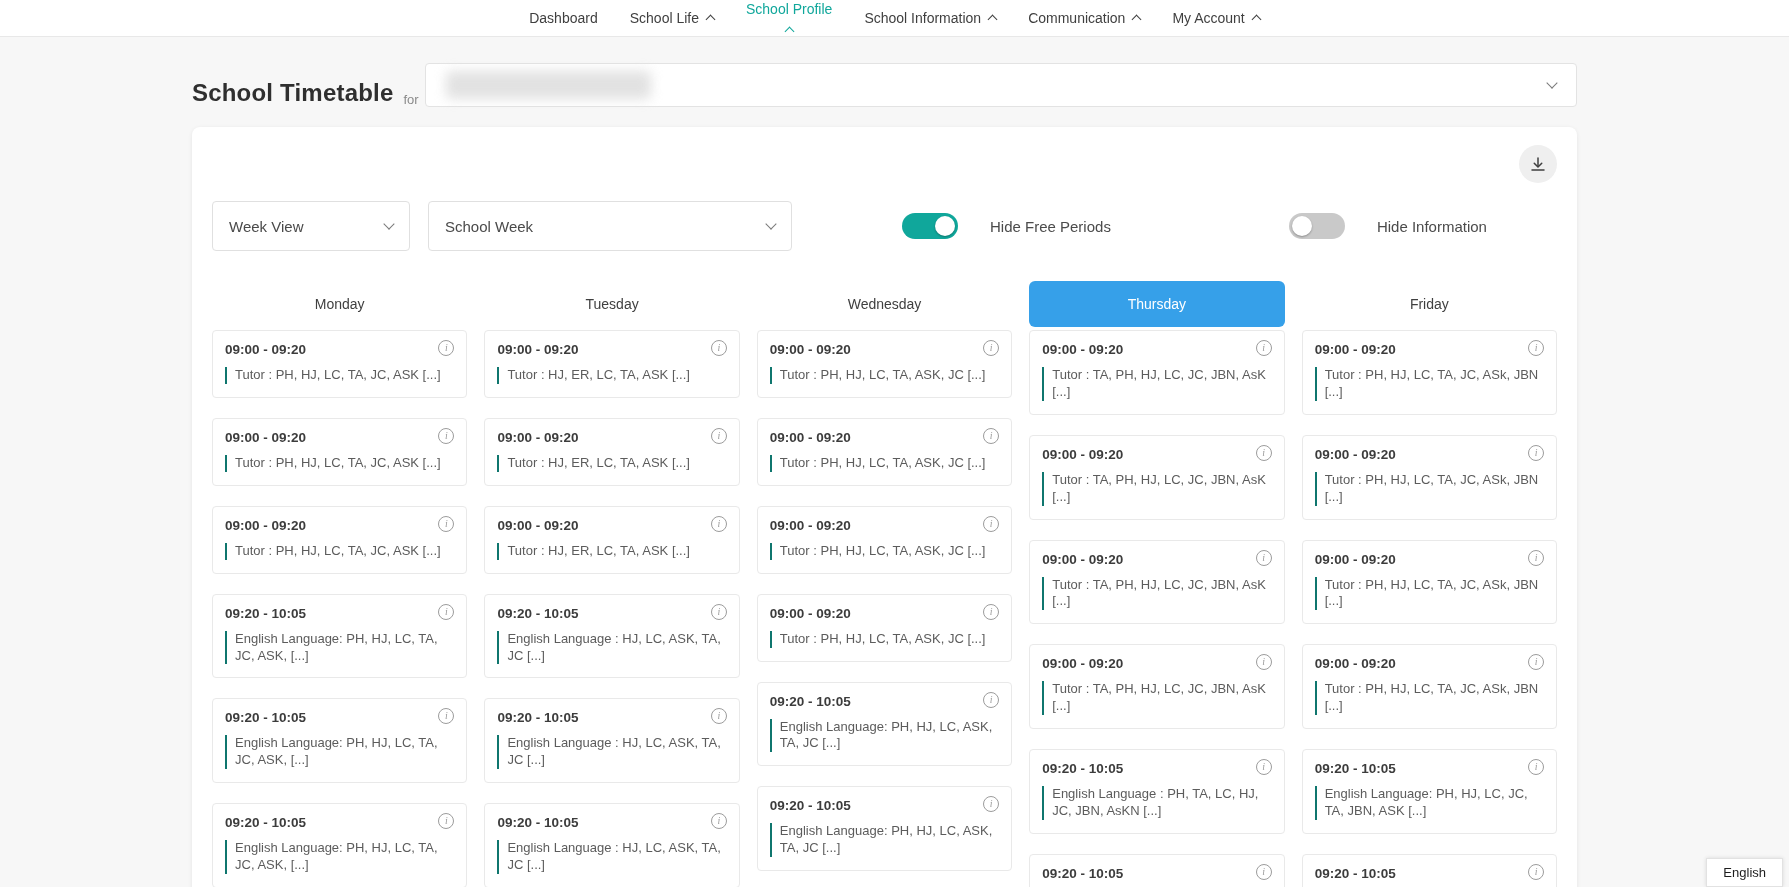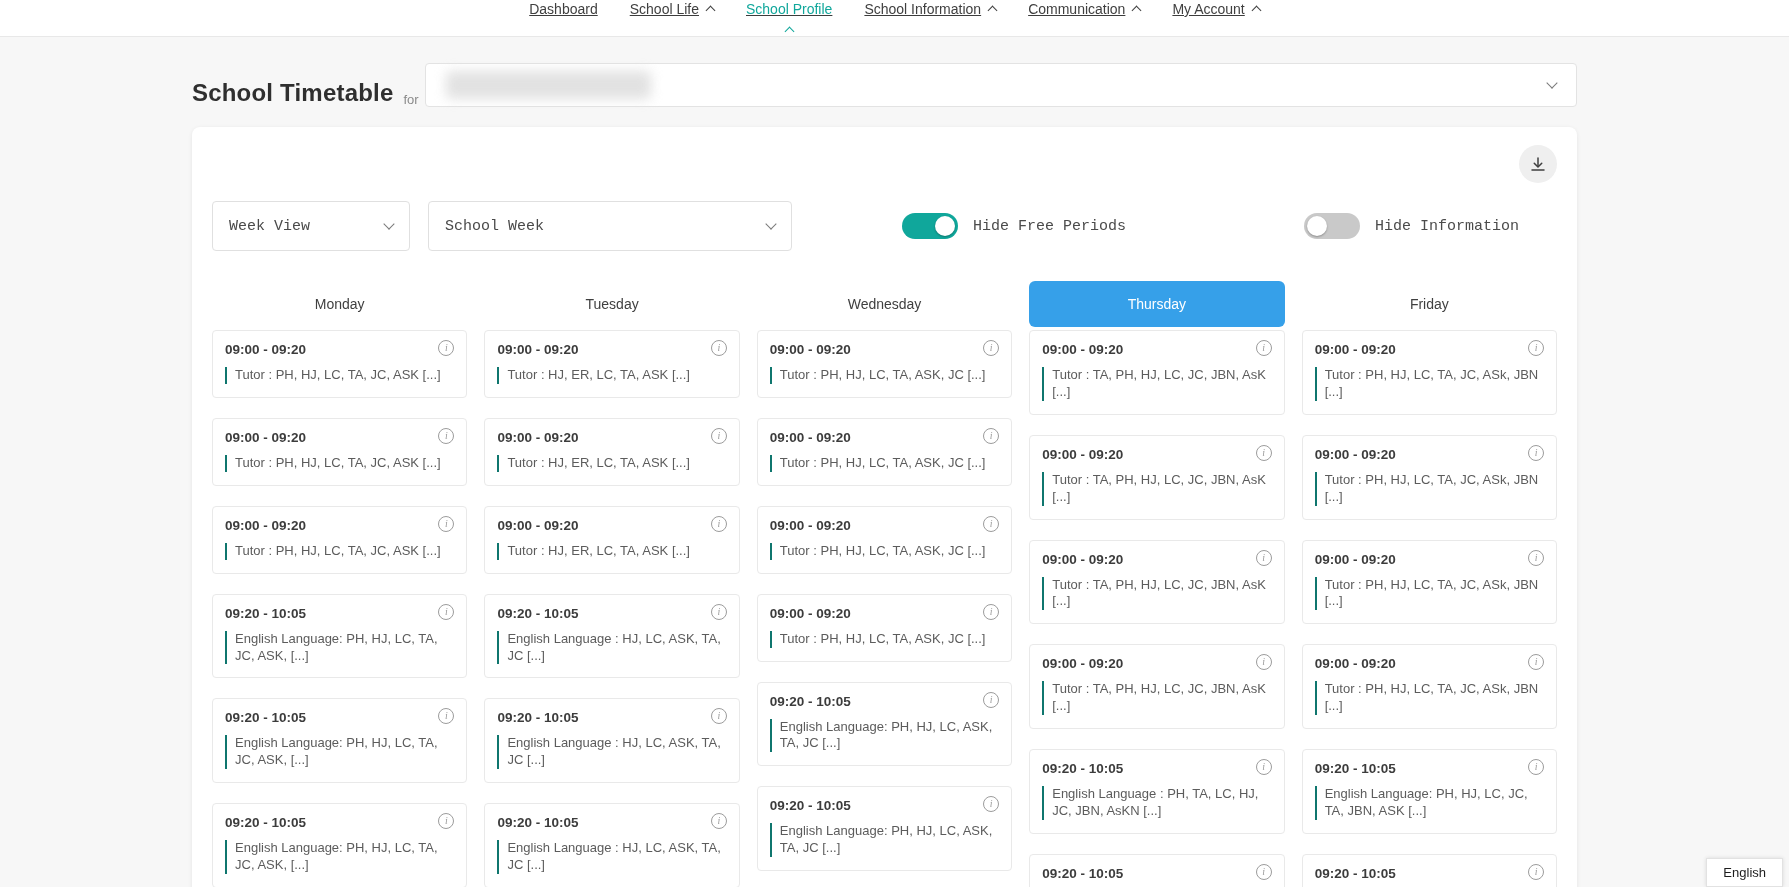--- a/index.html
+++ b/index.html
@@ -37,29 +37,29 @@
     margin-top:20px;background:#fff;border-radius:8px;
     box-shadow:0 1px 4px rgba(0,0,0,.08);
     padding:18px 20px 40px;
   }
   .download-row{display:flex;justify-content:flex-end;}
   .download-btn{
     width:38px;height:38px;border-radius:50%;background:#efefef;border:none;
     display:flex;align-items:center;justify-content:center;cursor:pointer;padding:0;
   }
   
-  .controls{display:flex;margin-top:18px;font-family:Liberation Mono, monospace;}
+  .controls{display:flex;margin-top:18px;}
   .select{
     height:50px;border:1px solid #e0e0e0;border-radius:4px;background:#fff;
     display:flex;align-items:center;justify-content:space-between;
     padding:0 16px;font-size:15px;color:#4a4a4a;cursor:pointer;
   }
   .select.view{width:198px;}
   .select.week{width:364px;margin-left:18px;}
-  .toggle-group{display:flex;align-items:center;gap:15px;}
+  .toggle-group{display:flex;align-items:center;gap:32px;}
   .tg1{margin-left:110px;}
   .tg2{margin-left:178px;}
   .toggle{width:56px;height:26px;border-radius:13px;position:relative;cursor:pointer;background:#c9c9c9;}
   .toggle::after{
     content:'';position:absolute;top:3px;width:20px;height:20px;background:#fff;border-radius:50%;
     box-shadow:0 1px 2px rgba(0,0,0,.3);left:3px;
   }
   .toggle.on{background:var(--accent-teal);}
   .toggle.on::after{left:auto;right:3px;}
   .toggle-label{font-size:15px;color:#4b4b4b;}
@@ -88,21 +88,21 @@
   .lang-widget{
     position:fixed;right:6px;bottom:0;background:#fff;border:1px solid #e2e2e2;
     padding:6px 16px;font-size:13px;color:#1d1d1d;cursor:pointer;
     box-shadow:0 0 4px rgba(0,0,0,.12);
   }
 </style>
 </head>
 <body>
 
 <nav class="topnav">
-  <div class="nav-items" id="nav-items" style="display:flex;gap:32px;align-items:flex-start;text-decoration:underline;">
+  <div class="nav-items" id="nav-items" style="display:flex;gap:32px;align-items:center;">
       <div class="nav-item">
         <span>Dashboard</span>
       </div>
       <div class="nav-item">
         <span>School Life</span>
         <span class="chev-up"></span>
       </div>
       <div class="nav-item active">
         <span>School Profile</span>
         <span class="chev-up"></span>

